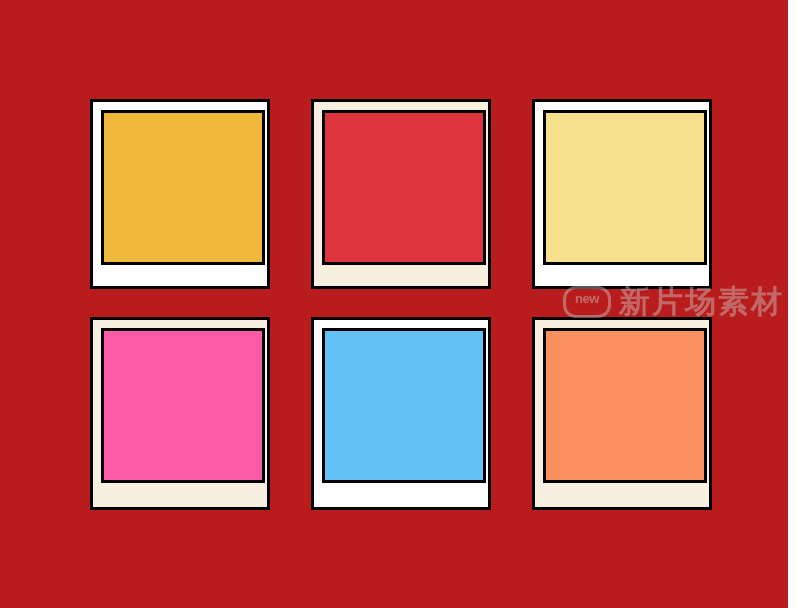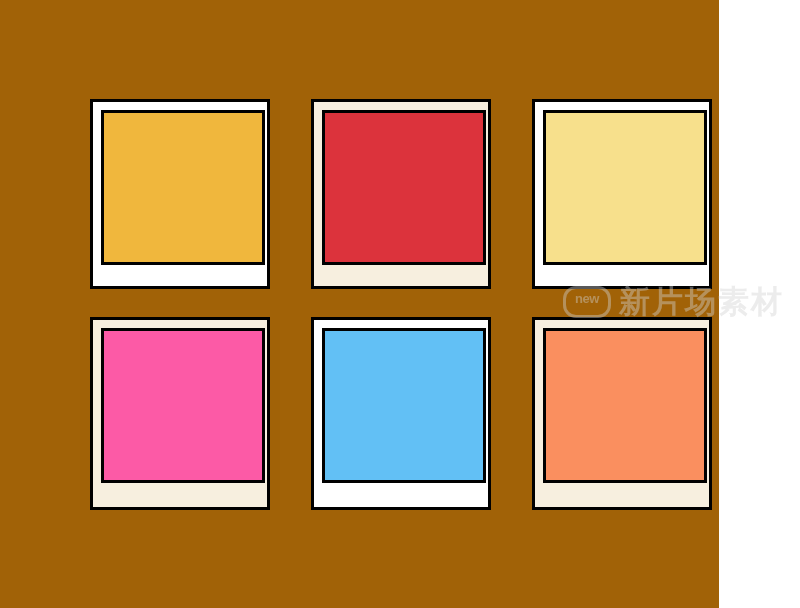--- a/index.html
+++ b/index.html
@@ -10,23 +10,23 @@
   body {
     width: 800px;
     height: 608px;
     background: #ffffff;
     font-family: "Liberation Sans", sans-serif;
     overflow: hidden;
   }
 
   #stage {
     position: relative;
-    width: 719px;
+    width: 788px;
     height: 608px;
-    background: #a16207;
+    background: #b91c1c;
   }
 
   
   .polaroid {
     position: absolute;
     box-sizing: border-box;
     border: 3px solid #000000;
     display: block;
   }
 

